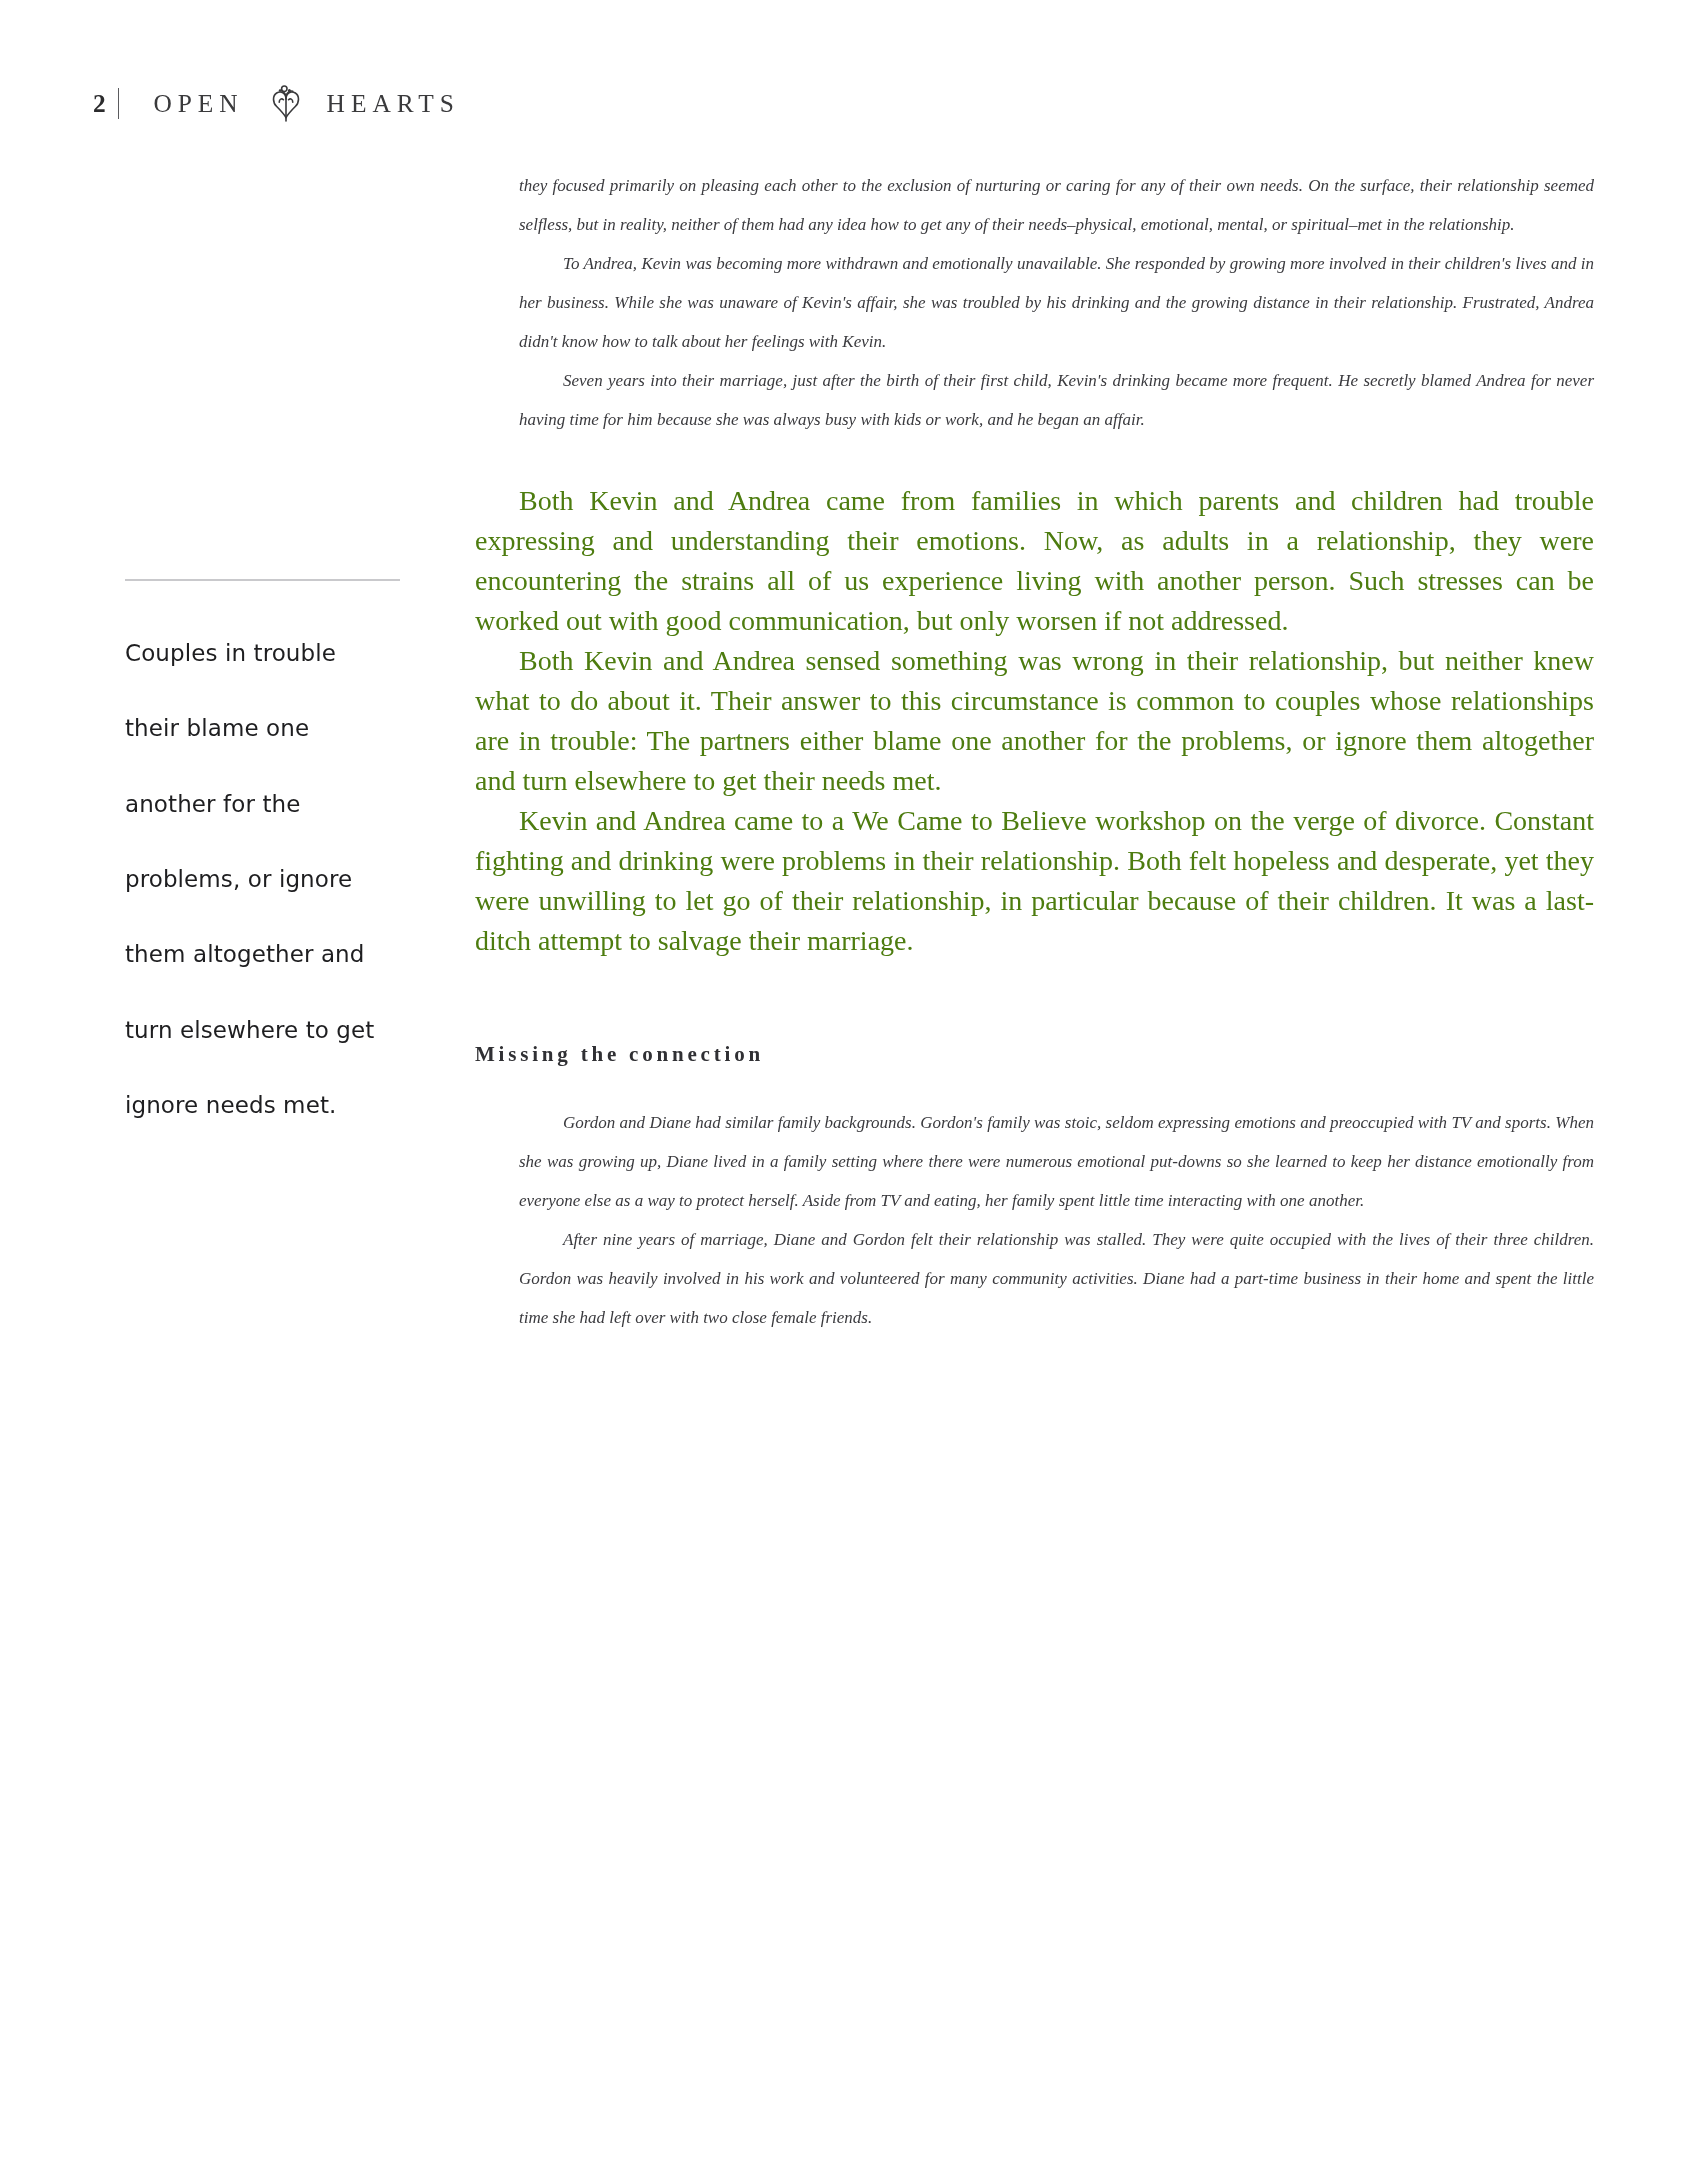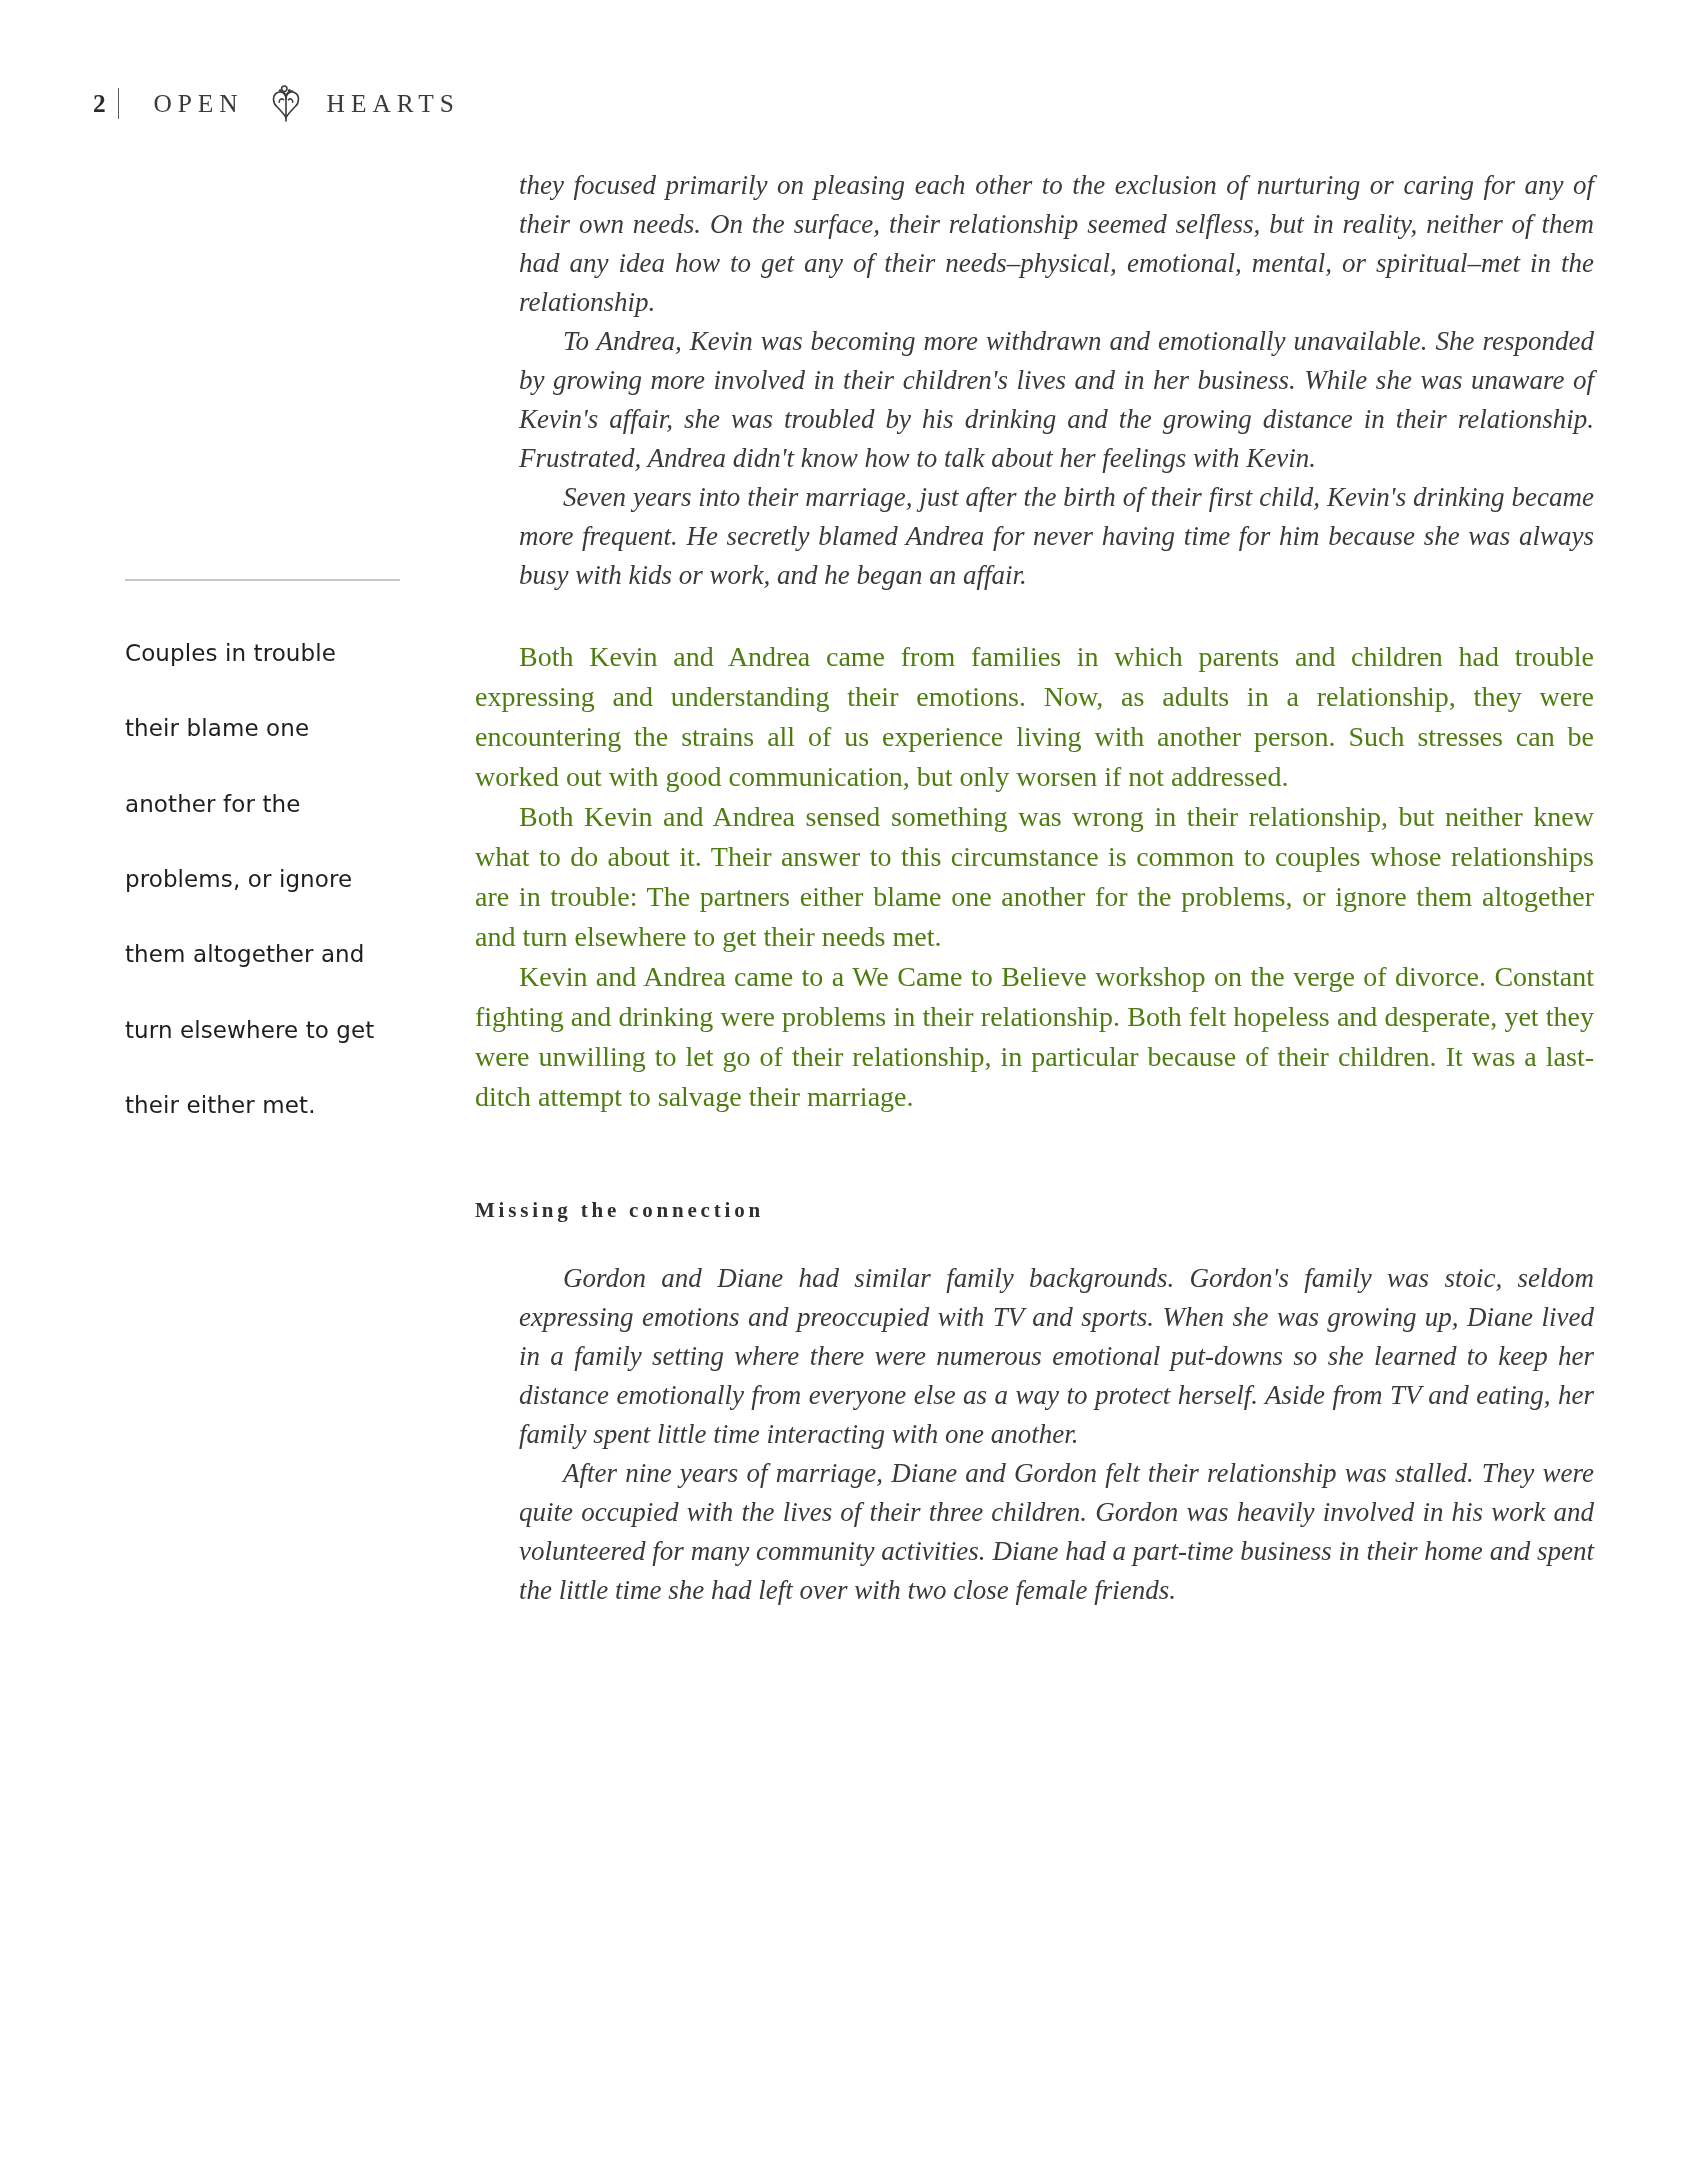--- a/index.html
+++ b/index.html
@@ -87,21 +87,21 @@
     top: 166px;
     width: 1119px;
   }
   p {
     margin: 0;
     text-align: justify;
     text-justify: inter-word;
   }
   .italic-block {
     font-style: italic;
-    font-size: 27px;
+    font-size: 17px;
     line-height: 39px;
     margin-left: 44px;
     width: 1075px;
     color: #3a3a3e;
   }
   .italic-block p { text-indent: 0; }
   .italic-block p.indent { text-indent: 44px; }
 
   .roman-block {
     font-size: 28px;
@@ -153,21 +153,21 @@
   </div>
 
   <div class="sidebar">
     <div class="sidebar-rule"></div>
     <div class="sidebar-line">Couples in trouble</div>
     <div class="sidebar-line">their blame one</div>
     <div class="sidebar-line">another for the</div>
     <div class="sidebar-line">problems, or ignore</div>
     <div class="sidebar-line">them altogether and</div>
     <div class="sidebar-line">turn elsewhere to get</div>
-    <div class="sidebar-line">their either met.</div>
+    <div class="sidebar-line">ignore needs met.</div>
   </div>
 
   <div class="column">
 
     <div class="italic-block">
       <p>they focused primarily on pleasing each other to the exclusion of nurturing or caring for any of their own needs. On the surface, their relationship seemed selfless, but in reality, neither of them had any idea how to get any of their needs–physical, emotional, mental, or spiritual–met in the relationship.</p>
       <p class="indent">To Andrea, Kevin was becoming more withdrawn and emotionally unavailable. She responded by growing more involved in their children's lives and in her business. While she was unaware of Kevin's affair, she was troubled by his drinking and the growing distance in their relationship. Frustrated, Andrea didn't know how to talk about her feelings with Kevin.</p>
       <p class="indent">Seven years into their marriage, just after the birth of their first child, Kevin's drinking became more frequent. He secretly blamed Andrea for never having time for him because she was always busy with kids or work, and he began an affair.</p>
     </div>
 

